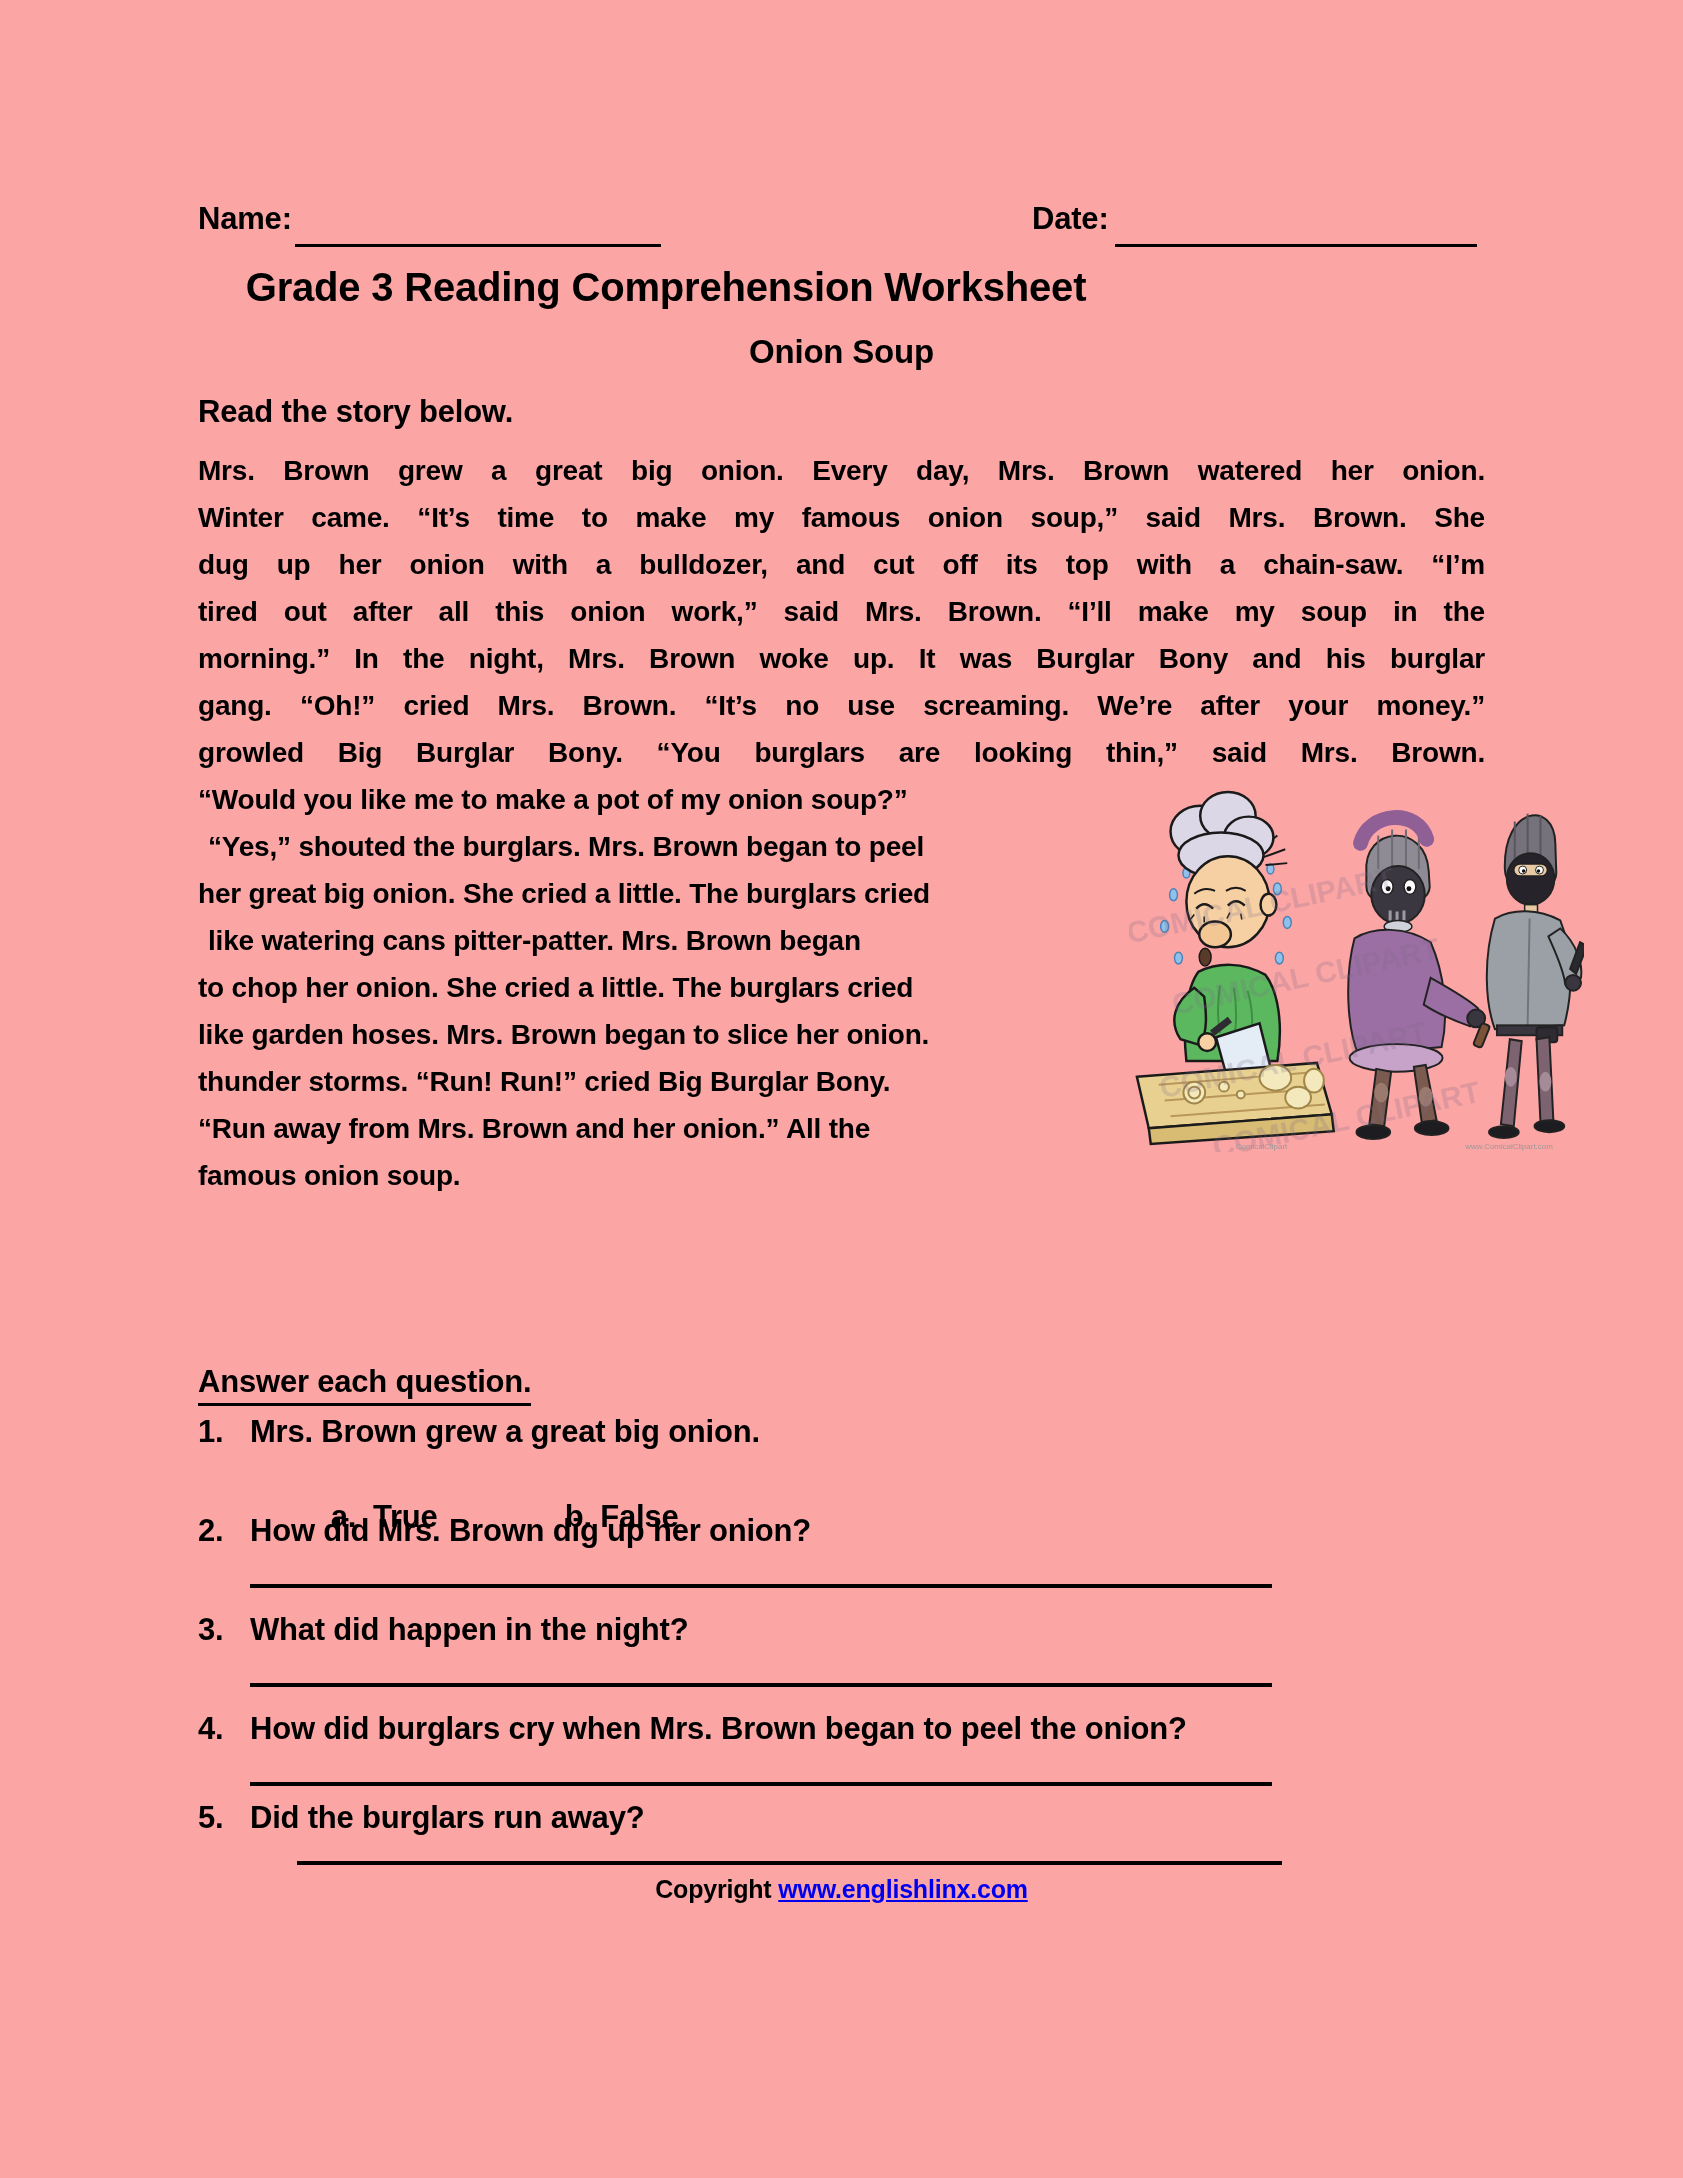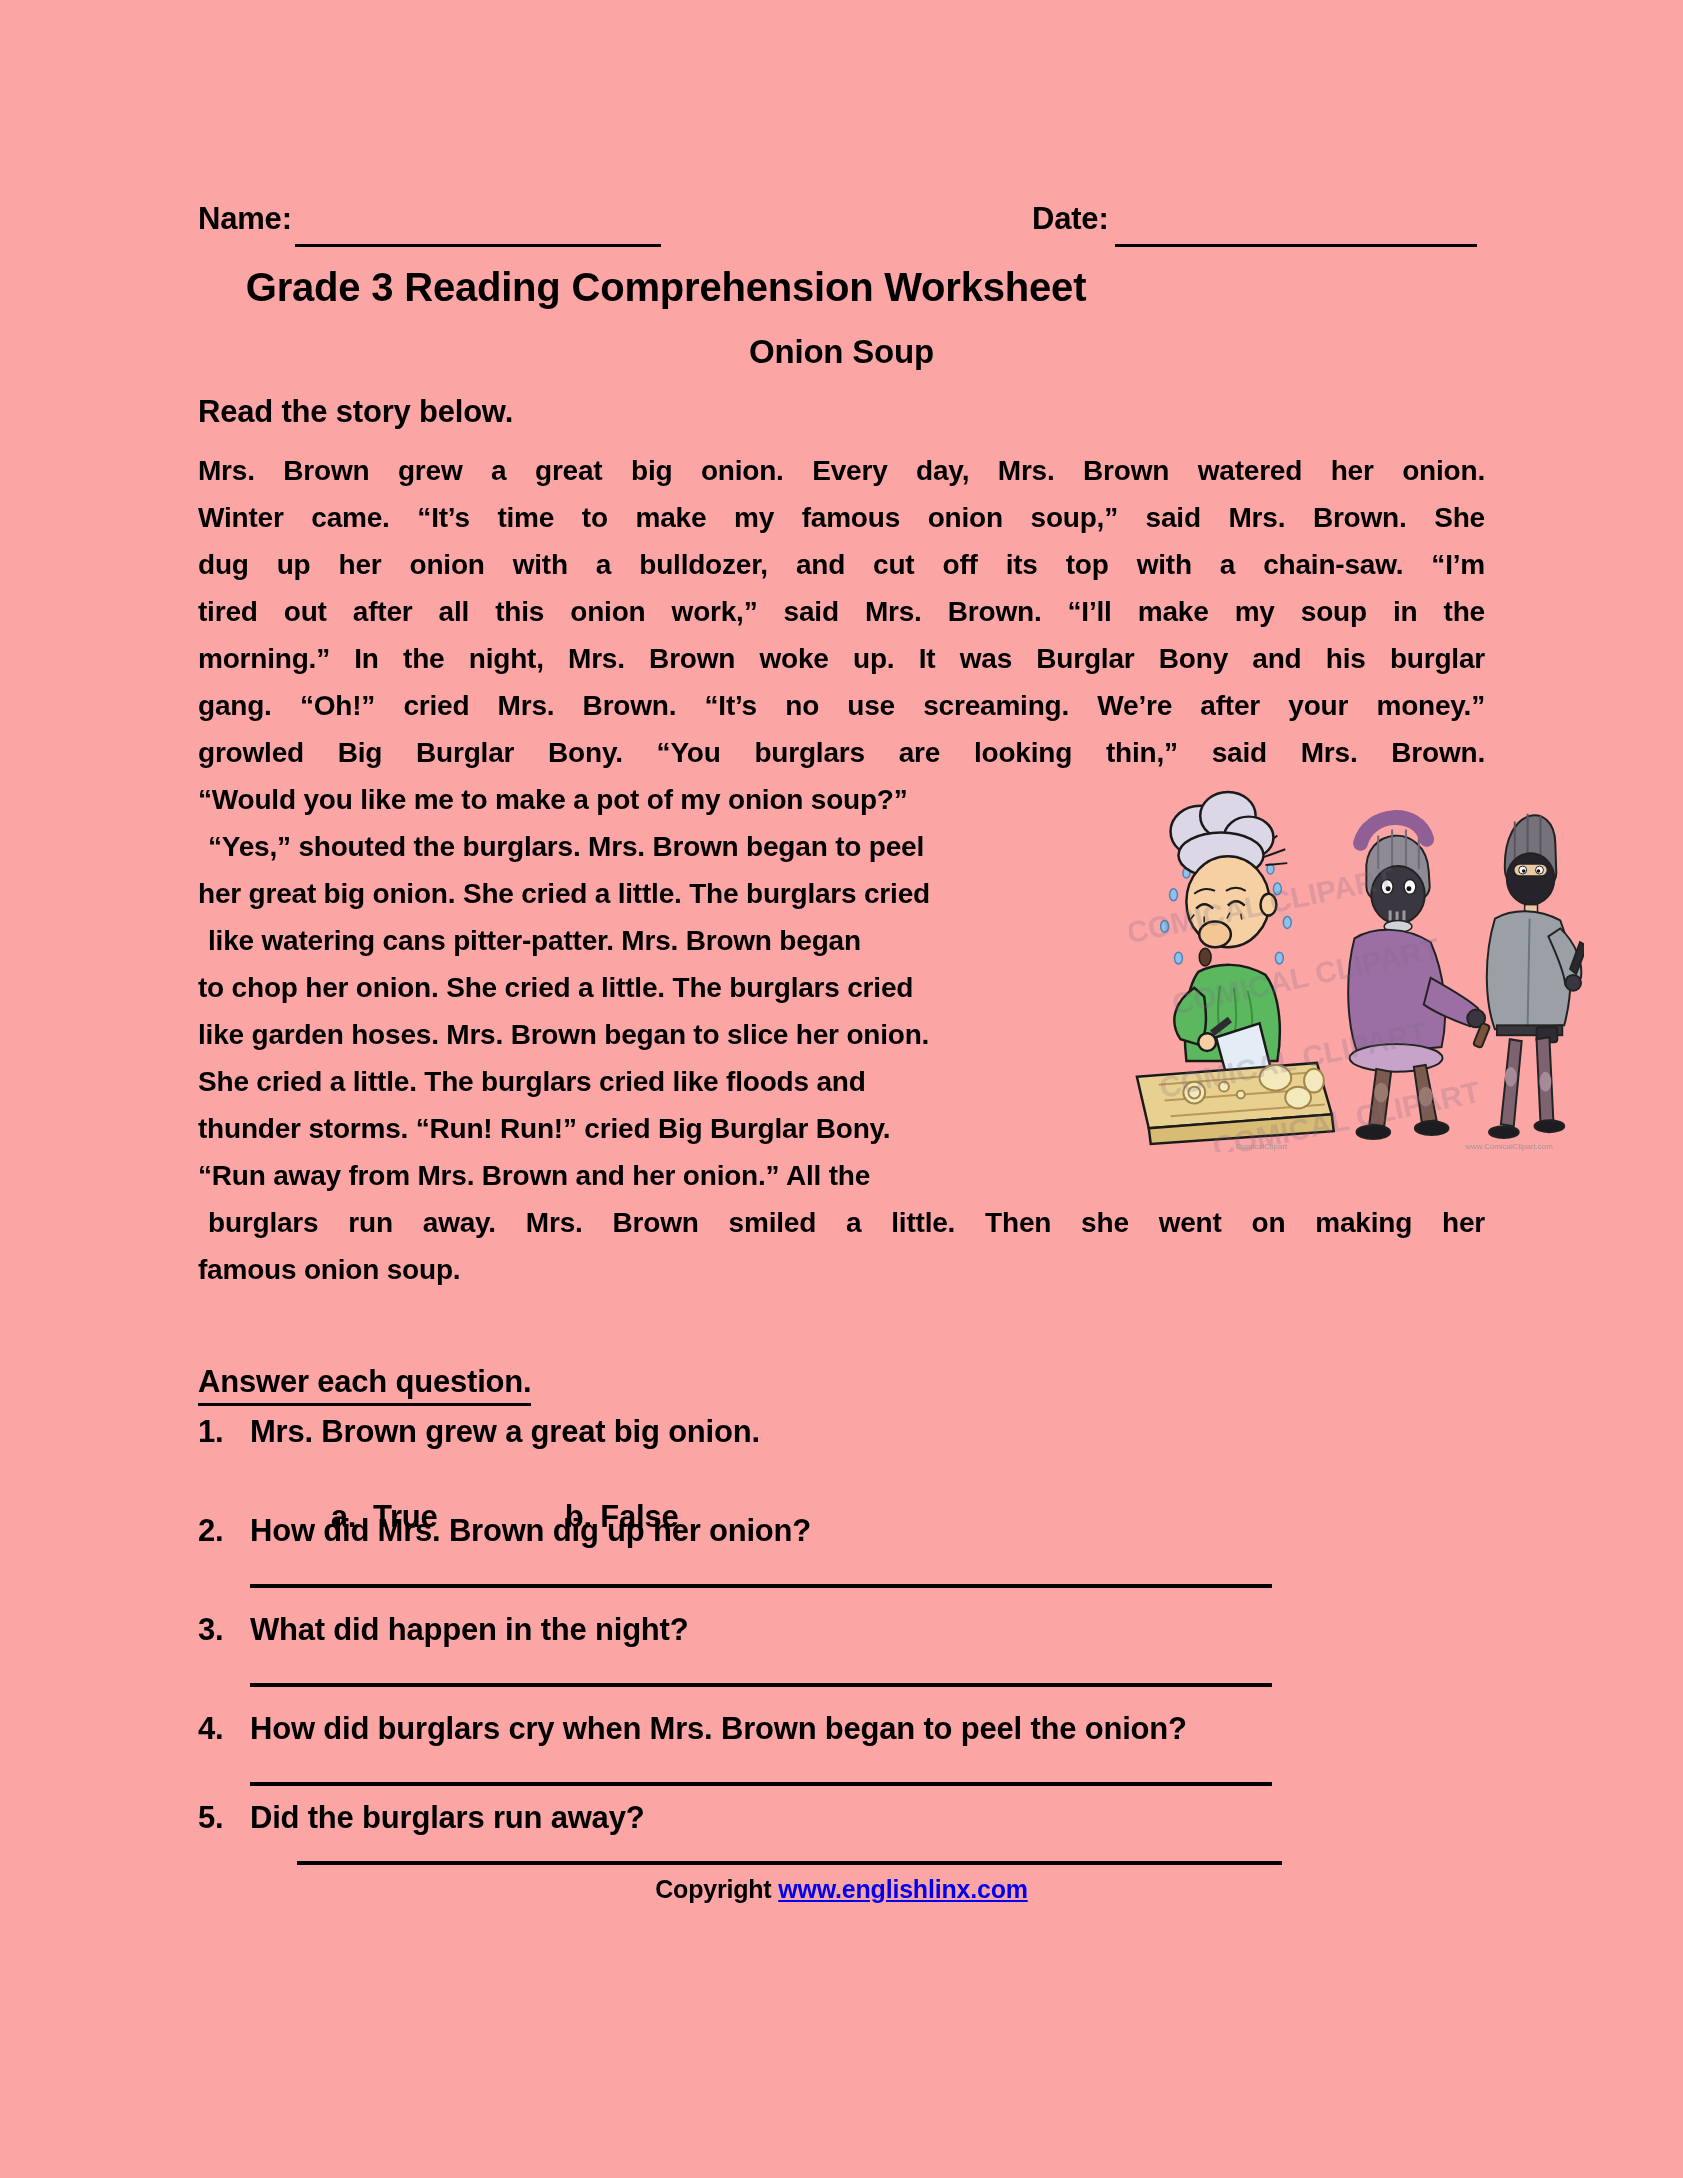--- a/index.html
+++ b/index.html
@@ -53,24 +53,22 @@
     <div class="line just">tired out after all this onion work,” said Mrs. Brown. “I’ll make my soup in the</div>
     <div class="line just">morning.” In the night, Mrs. Brown woke up. It was Burglar Bony and his burglar</div>
     <div class="line just">gang. “Oh!” cried Mrs. Brown. “It’s no use screaming. We’re after your money.”</div>
     <div class="line just">growled Big Burglar Bony. “You burglars are looking thin,” said Mrs. Brown.</div>
     <div class="line">“Would you like me to make a pot of my onion soup?”</div>
     <div class="line ind">“Yes,” shouted the burglars. Mrs. Brown began to peel</div>
     <div class="line">her great big onion. She cried a little. The burglars cried</div>
     <div class="line ind">like watering cans pitter-patter. Mrs. Brown began</div>
     <div class="line">to chop her onion. She cried a little. The burglars cried</div>
     <div class="line">like garden hoses. Mrs. Brown began to slice her onion.</div>
-    <div class="line">She cried a little. The burglars cried like floods and</div>
     <div class="line">thunder storms. “Run! Run!” cried Big Burglar Bony.</div>
     <div class="line">“Run away from Mrs. Brown and her onion.” All the</div>
-    <div class="line just ind">burglars run away. Mrs. Brown smiled a little. Then she went on making her</div>
     <div class="line">famous onion soup.</div>
   </div>
 
   <svg class="abs" style="left:1129px;top:778px;" width="455" height="374" viewBox="0 0 460 378">
 
     <g stroke="#1a1a1a" stroke-width="2.5">
 
       <g fill="#8fc1ea" stroke="#4a84b8" stroke-width="1.5">
         <ellipse cx="45" cy="118" rx="4" ry="6"></ellipse>
           <ellipse cx="36" cy="150" rx="4" ry="6"></ellipse>

